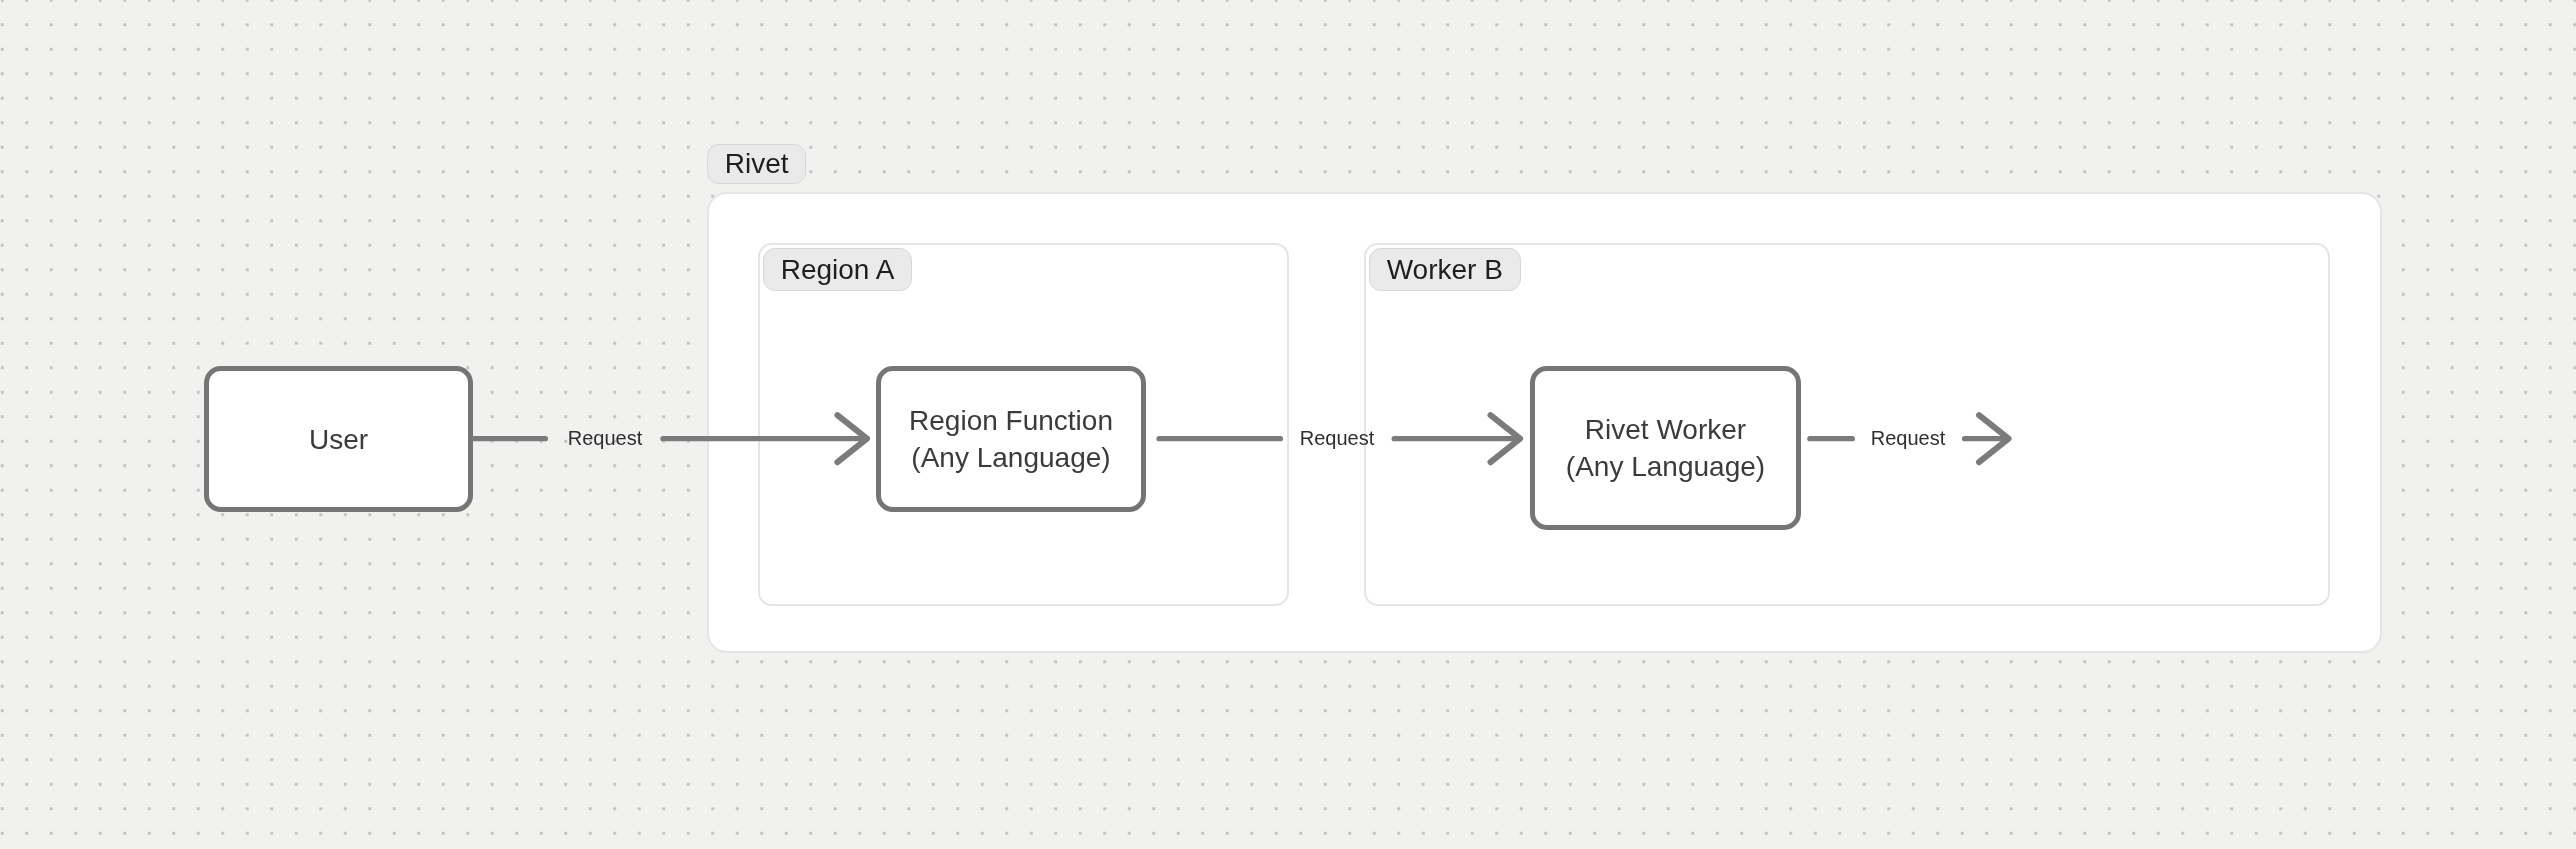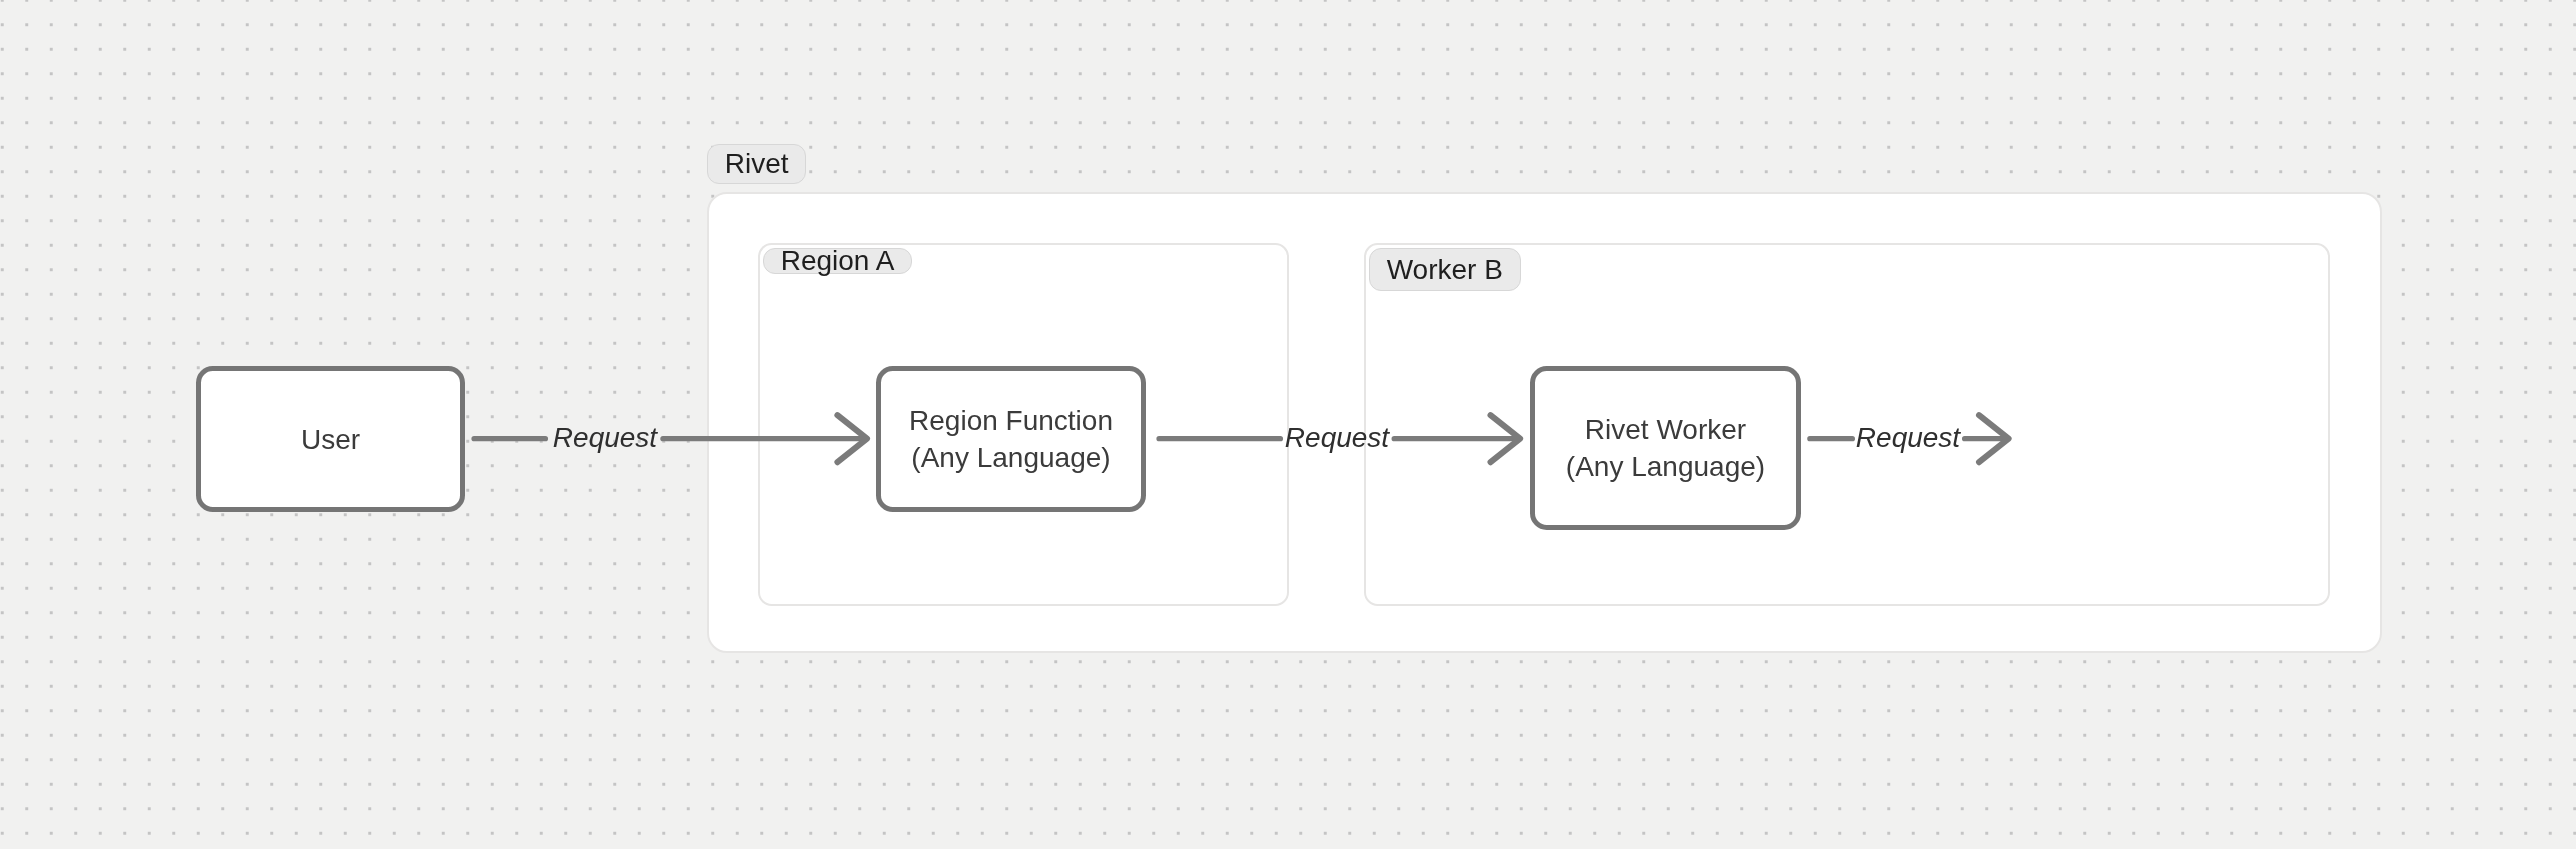--- a/index.html
+++ b/index.html
@@ -34,45 +34,45 @@
   .group-region-b{left:1364px;top:243px;width:966px;height:363px;border-radius:13.7px}
 
   .badge{
     position:absolute;box-sizing:border-box;
     background:var(--badge-bg);border:1.5px solid var(--badge-border);
     color:var(--badge-text);font-size:28px;font-weight:500;
     display:flex;align-items:center;padding:0 16.7px;border-radius:12px;
     white-space:nowrap;
   }
   .badge-rivet{left:707px;top:144px;height:40px}
-  .badge-region-a{left:763px;top:248px;height:26px}
+  .badge-region-a{left:763px;top:248px;height:43px}
   .badge-region-b{left:1369px;top:248px;height:43px}
 
   .node{
     position:absolute;box-sizing:border-box;
     background:var(--node-bg);
     border:5.3px solid var(--node-border);
     border-radius:16.7px;
     color:var(--node-text);
     font-size:28px;line-height:37px;
     display:flex;flex-direction:column;align-items:center;justify-content:center;
     text-align:center;
   }
-  .node-user{left:196px;top:366px;width:269px;height:146px}
+  .node-user{left:204px;top:366px;width:269px;height:146px}
   .node-function{left:876px;top:366px;width:270px;height:146px}
   .node-worker{left:1530px;top:366px;width:271px;height:164px}
   .node-container{left:2017px;top:366px;width:269px;height:146px}
 
   .edge-layer{position:absolute;left:0;top:0;pointer-events:none}
   .edge-line{stroke:var(--edge-color);stroke-width:7;stroke-linecap:round}
   .edge-head{fill:none;stroke:var(--edge-color);stroke-width:8;stroke-linecap:round;stroke-linejoin:round}
 
   .edge-label{
     position:absolute;transform:translate(-50%,-50%);
-    font-size:28px;color:var(--edge-label-text);white-space:nowrap;font-style:italic;
+    font-size:20px;color:var(--edge-label-text);white-space:nowrap;
   }
   .edge-label-1{left:605px;top:438px}
   .edge-label-2{left:1337px;top:438px}
   .edge-label-3{left:1908px;top:438px}
 </style>
 </head>
 <body>
 
 <div class="stage">
 

